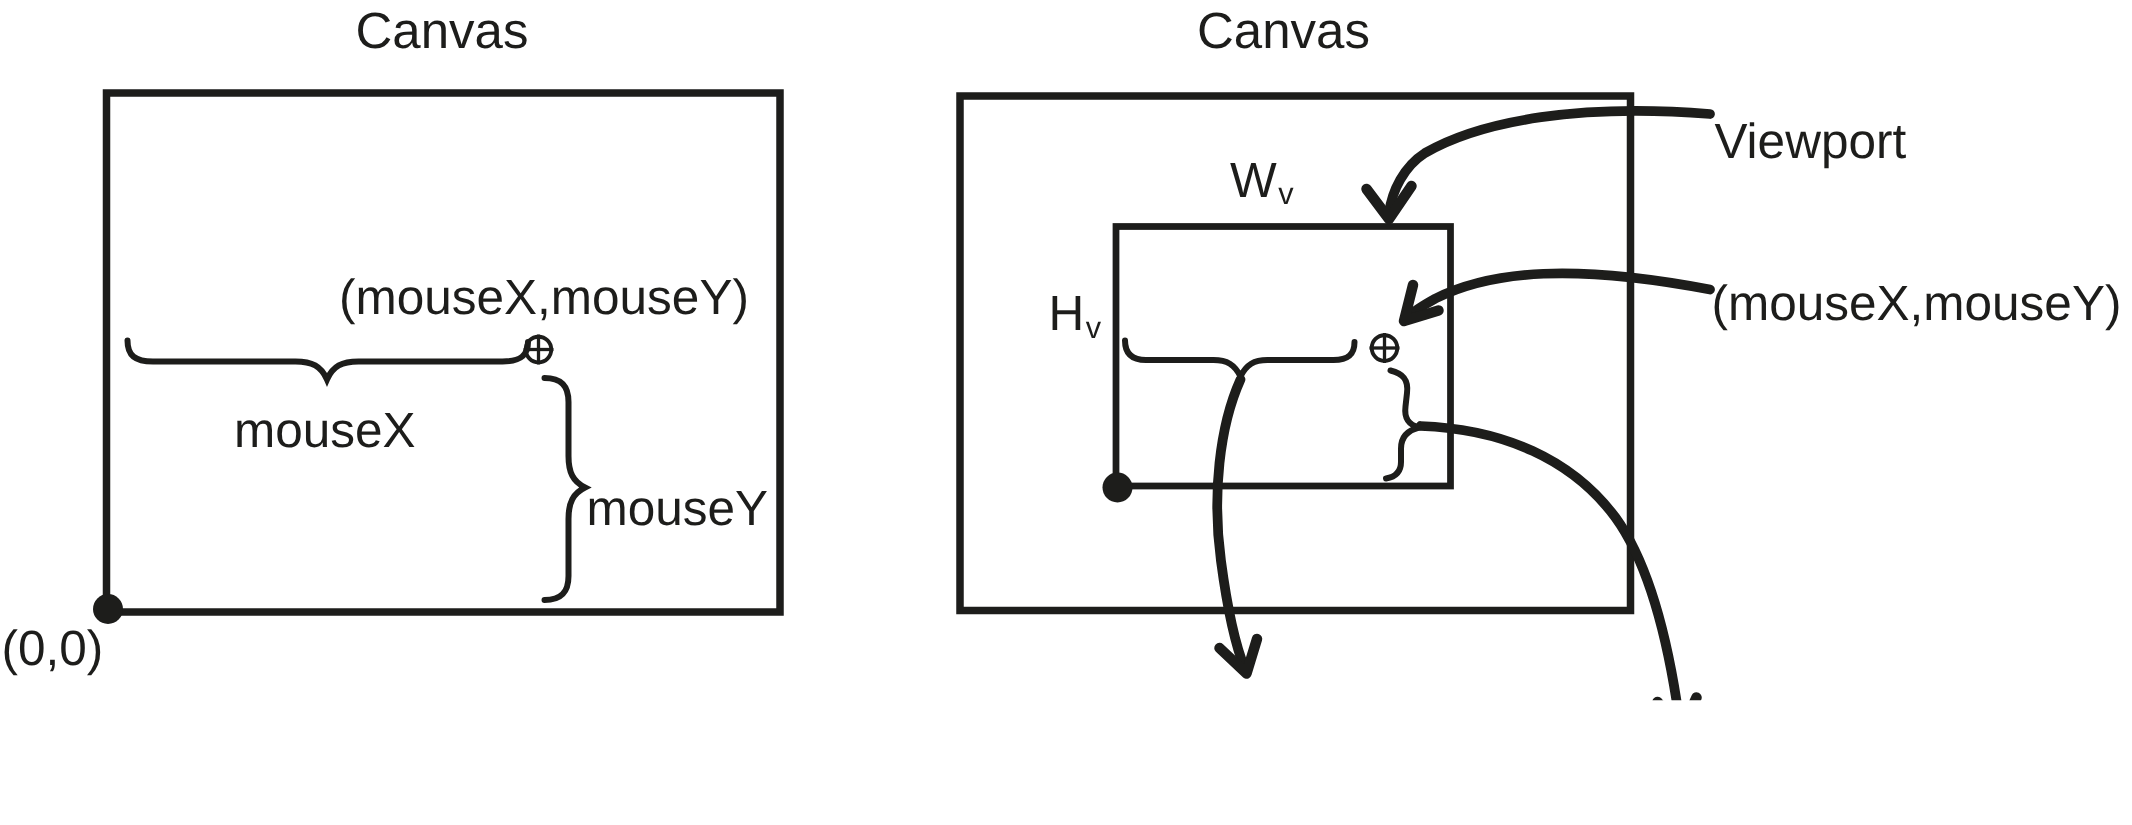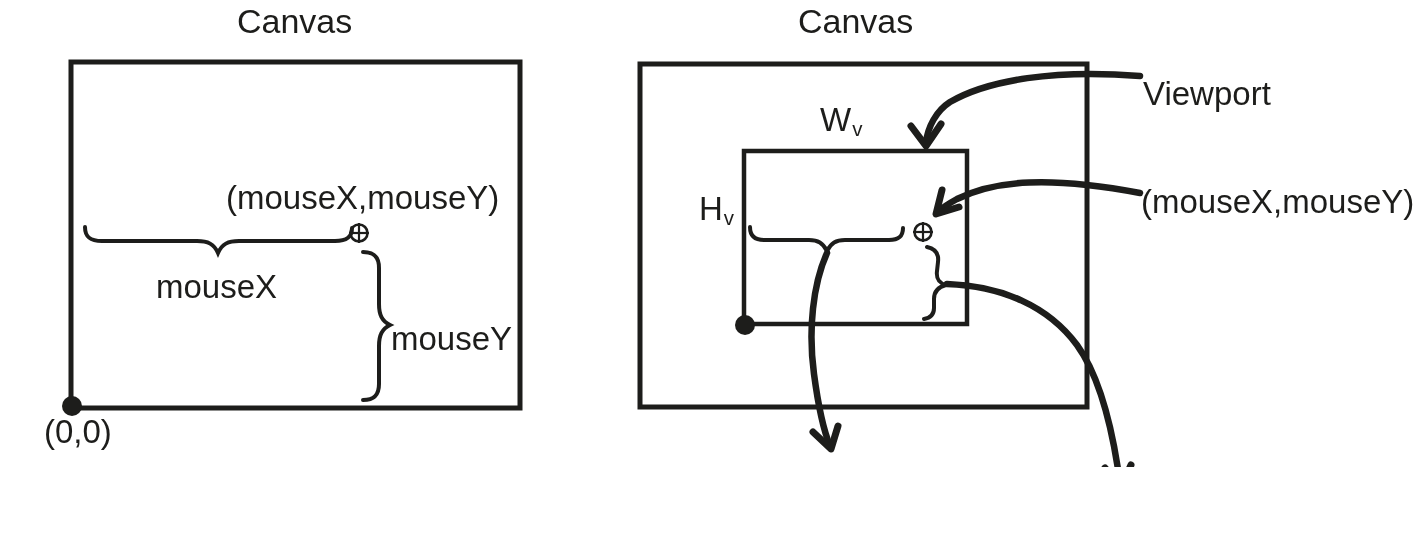--- a/index.html
+++ b/index.html
@@ -78,21 +78,21 @@
     <g class="stroke" stroke-width="6.5" stroke-linecap="round" stroke-linejoin="round">
       <path d="M 947 284 C 1002 286, 1048 306, 1077 345 C 1098 374, 1112 424, 1120 483"></path>
       <path d="M 1131 465 L 1121 487 L 1105 468" stroke-width="7"></path>
     </g>
   </svg>
 
   <div class="label title" style="left:237px; top:2px;">Canvas</div>
   <div class="label" style="left:226px; top:180px;">(mouseX,mouseY)</div>
   <div class="label" style="left:156px; top:269px;">mouseX</div>
   <div class="label" style="left:391px; top:309px;margin-top:12px;">mouseY</div>
-  <div class="label" style="left:1px; top:414px;padding-left:43px;">(0,0)</div>
+  <div class="label" style="left:1px; top:414px;">(0,0)</div>
 
   <div class="label title" style="left:798px; top:2px;">Canvas</div>
   <div class="label" style="left:820px; top:102px;text-align:center;"><span>W</span><span class="sb">v</span></div>
   <div class="label" style="left:699px; top:191px;"><span>H</span><span class="sb">v</span></div>
   <div class="label" style="left:1143px; top:76px;">Viewport</div>
   <div class="label" style="left:1141px; top:184px;">(mouseX,mouseY)</div>
 
 </div>
 
 </body></html>

